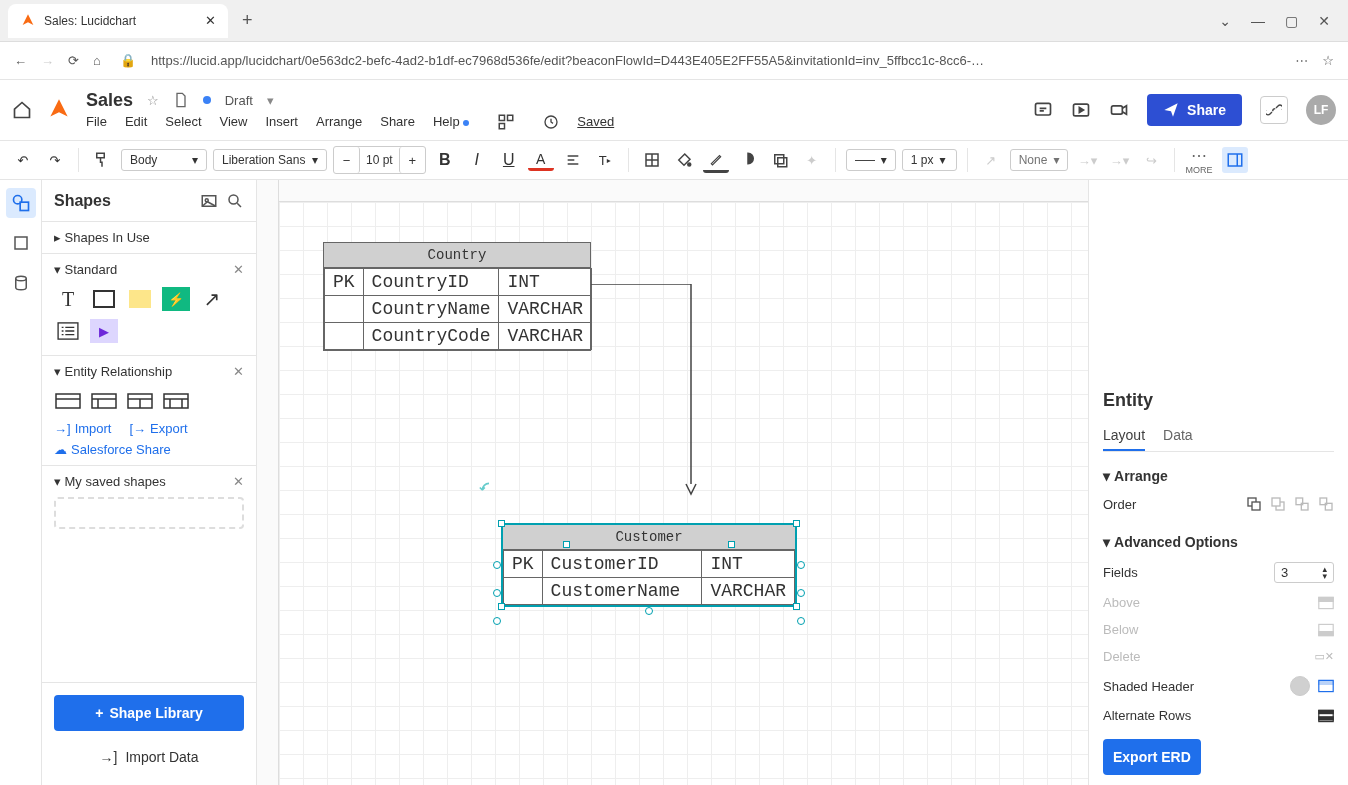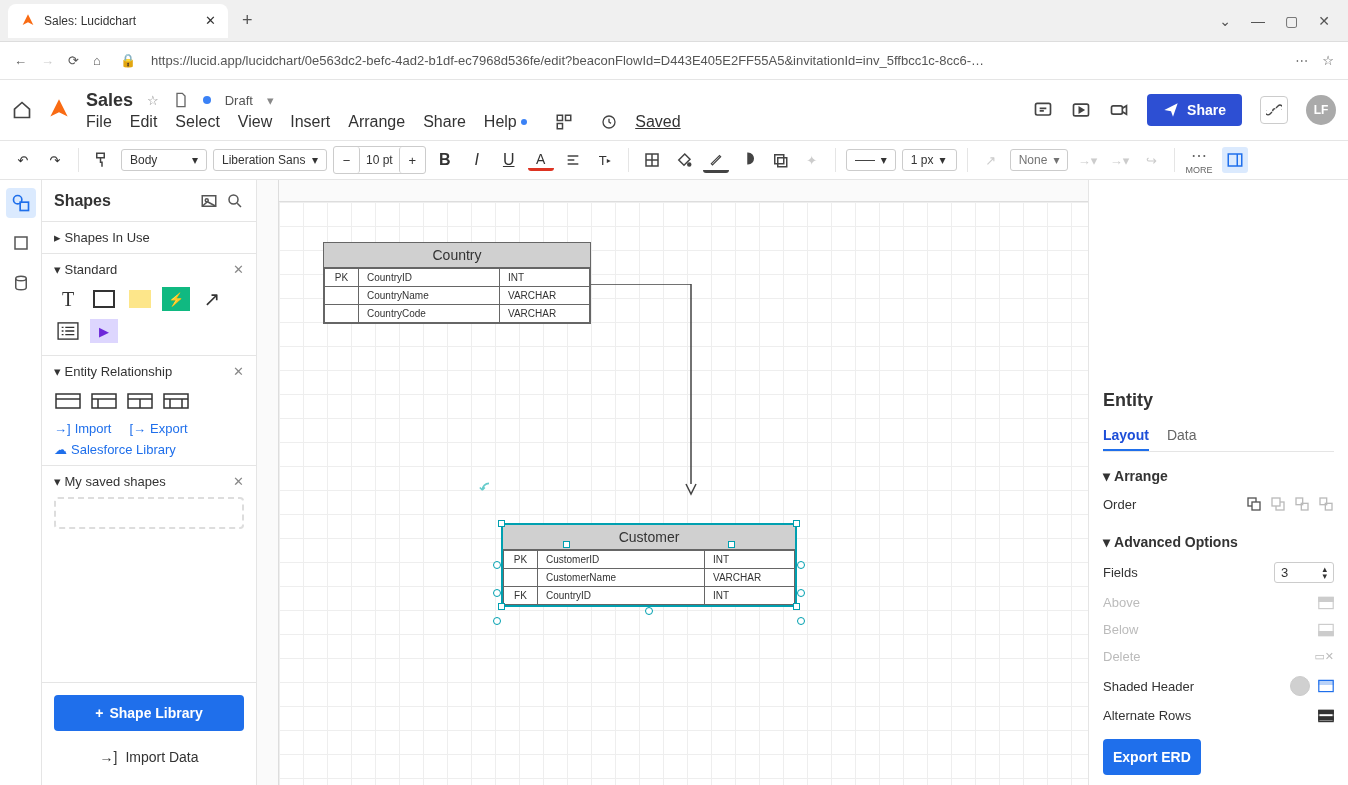--- a/index.html
+++ b/index.html
@@ -8,21 +8,21 @@
 .tab { background: #fff; height: 34px; margin-left: 8px; border-radius: 8px 8px 0 0; display: flex; align-items: center; padding: 0 12px; gap: 8px; min-width: 220px; }
 .tab-title { flex: 1; font-size: 12px; }
 .win-controls { margin-left: auto; display: flex; gap: 20px; padding: 0 18px; color: #555; }
 .win-controls span { cursor: default; font-size: 14px; }
 .urlbar { height: 38px; background: #fff; display: flex; align-items: center; padding: 0 14px; gap: 14px; border-bottom: 1px solid #e5e5e5; color: #555; }
 .urlbar .url { flex: 1; font-size: 13px; color: #555; overflow: hidden; white-space: nowrap; text-overflow: ellipsis; }
 .appbar { height: 60px; display: flex; align-items: center; padding: 0 12px; gap: 14px; }
 .appbar .doc-title { font-size: 18px; font-weight: 700; }
 .appbar .menus { display: flex; flex-direction: column; gap: 2px; }
 .appbar .menu-row1 { display: flex; align-items: center; gap: 14px; }
-.appbar .menu-row2 { display: flex; align-items: center; gap: 18px; font-size: 16px; }
+.appbar .menu-row2 { display: flex; align-items: center; gap: 18px; font-size: 13px; }
 .appbar .menu-row2 span { cursor: default; }
 .status-draft { color: #555; font-size: 13px; }
 .dot-blue { width: 8px; height: 8px; background: #3b82f6; border-radius: 50%; display: inline-block; }
 .appbar-right { margin-left: auto; display: flex; align-items: center; gap: 18px; }
 .share-btn { background: #2d4fd3; color: #fff; border: none; border-radius: 4px; padding: 8px 16px; font-size: 14px; font-weight: 600; display: flex; align-items: center; gap: 8px; }
 .avatar { width: 30px; height: 30px; background: #aaa; color: #fff; border-radius: 50%; display: flex; align-items: center; justify-content: center; font-size: 12px; font-weight: 600; }
 .toolbar { height: 40px; border-top: 1px solid #e5e5e5; border-bottom: 1px solid #e5e5e5; display: flex; align-items: center; padding: 0 10px; gap: 6px; }
 .toolbar .sep { width: 1px; height: 24px; background: #e5e5e5; margin: 0 4px; }
 .sel { border: 1px solid #ccc; border-radius: 3px; padding: 3px 8px; font-size: 12px; display: flex; align-items: center; gap: 6px; background: #fff; }
 .icon-btn { width: 26px; height: 26px; display: flex; align-items: center; justify-content: center; border-radius: 3px; cursor: default; }
@@ -42,35 +42,35 @@
 .link-row { display: flex; gap: 18px; margin-top: 8px; color: #1f6feb; font-size: 13px; }
 .link-row span { display: flex; align-items: center; gap: 4px; cursor: default; }
 .bottom-actions { margin-top: auto; padding: 12px; border-top: 1px solid #e5e5e5; display: flex; flex-direction: column; gap: 10px; }
 .btn-primary { background: #1f6feb; color: #fff; border: none; border-radius: 4px; padding: 10px 16px; font-size: 14px; font-weight: 600; display: flex; align-items: center; justify-content: center; gap: 6px; }
 .import-data { display: flex; align-items: center; justify-content: center; gap: 8px; padding: 8px; font-size: 14px; }
 .canvas-area { flex: 1; position: relative; overflow: hidden; }
 .ruler-h { position: absolute; top: 0; left: 0; right: 0; height: 22px; background: #fafafa; border-bottom: 1px solid #ddd; }
 .ruler-v { position: absolute; top: 0; left: 0; bottom: 0; width: 22px; background: #fafafa; border-right: 1px solid #ddd; }
 .grid { position: absolute; left: 22px; top: 22px; right: 0; bottom: 0; background-color: #fff;
   background-image: linear-gradient(#eee 1px, transparent 1px), linear-gradient(90deg, #eee 1px, transparent 1px);
-  background-size: 24px 24px; }
+  background-size: 24px 24px; font-family: Liberation Mono, monospace; }
 .entity-table { position: absolute; border: 1.5px solid #666; background: #fff; font-size: 14px; }
 .entity-table.selected { border: 2px solid #00a0b0; margin-top: 28px; }
 .entity-title { background: #d0d0d0; text-align: center; padding: 4px; border-bottom: 1px solid #666; }
 .entity-table table { border-collapse: collapse; width: 100%; }
-.entity-table td { border: 1px solid #666; padding: 3px 8px; font-size: 10px; }
+.entity-table td { border: 1px solid #666; padding: 3px 8px; font-size: 18px; }
 .entity-table td.key { width: 34px; text-align: center; }
 .entity-table td.type { width: 90px; }
 .conn-handle { position: absolute; width: 8px; height: 8px; background: #fff; border: 1px solid #00a0b0; }
 .sq-handle { position: absolute; width: 7px; height: 7px; background: #fff; border: 1.5px solid #00a0b0; }
 .right-panel { width: 260px; border-left: 1px solid #e5e5e5; padding: 10px 14px; display: flex; flex-direction: column; gap: 10px; justify-content: flex-end; }
 .right-panel h2 { font-size: 18px; font-weight: 700; }
 .tabs { display: flex; gap: 18px; border-bottom: 1px solid #e5e5e5; font-size: 14px; }
 .tabs .tab-item { padding: 6px 0; color: #666; cursor: default; }
-.tabs .tab-item.active { color: #1d4ed8; border-bottom: 2px solid #1f6feb; font-weight: 700; }
+.tabs .tab-item.active { color: #404040; border-bottom: 2px solid #1f6feb; font-weight: 400; }
 .prop-section { font-size: 14px; }
 .prop-header { font-weight: 700; margin: 6px 0; display: flex; align-items: center; gap: 4px; }
 .prop-row { display: flex; align-items: center; justify-content: space-between; padding: 6px 0; font-size: 13px; color: #333; }
 .prop-row.disabled { color: #bbb; }
 .num-input { border: 1px solid #ccc; border-radius: 3px; padding: 2px 6px; width: 60px; display: flex; align-items: center; justify-content: space-between; }
 .color-swatch { width: 20px; height: 20px; border-radius: 50%; border: 1px solid #ccc; background: #d0d0d0; }
 .export-btn { background: #1f6feb; color: #fff; border: none; border-radius: 4px; padding: 10px; font-size: 14px; font-weight: 600; margin-top: 10px; }
 svg { display: block; }
 .line-arrow { position: absolute; }
 .saved-placeholder { border: 2px dashed #ddd; height: 32px; margin: 8px 0 0; border-radius: 4px; }
@@ -369,21 +369,21 @@
                 <rect x="1" y="1" width="24" height="14"></rect>
                 <path d="M1 6h24M7 6v9M19 6v9"></path>
               </svg>
             </div>
         </div>
         <div class="link-row">
           <span>→] <span>Import</span></span>
           <span>[→ <span>Export</span></span>
         </div>
         <div class="link-row" style="margin-top:6px">
-          <span>☁ <span>Salesforce Library</span></span>
+          <span>☁ <span>Salesforce Share</span></span>
         </div>
       </div>
       <div class="section" style="border-bottom:none">
         <div class="section-header">▾ <span style="margin-left:4px">My saved shapes</span><span class="close-x">✕</span></div>
         <div class="saved-placeholder"></div>
       </div>
     </div>
     <div class="bottom-actions">
       <button class="btn-primary">+ <span>Shape Library</span></button>
       <div class="import-data">→] <span>Import Data</span></div>
@@ -430,25 +430,20 @@
               <tr>
                 <td class="key">PK</td>
                 <td>CustomerID</td>
                 <td class="type">INT</td>
               </tr>
           <tr>
                 <td class="key"></td>
                 <td>CustomerName</td>
                 <td class="type">VARCHAR</td>
               </tr>
-          <tr>
-                <td class="key">FK</td>
-                <td>CountryID</td>
-                <td class="type">INT</td>
-              </tr>
         </tbody>
           </table>
         <div class="sq-handle" style="left:-5px;top:-5px"></div>
         <div class="sq-handle" style="right:-5px;top:-5px"></div>
         <div class="sq-handle" style="left:-5px;bottom:-5px"></div>
         <div class="sq-handle" style="right:-5px;bottom:-5px"></div>
         <div class="conn-handle" style="left:-10px;top:36px;border-radius:50%"></div>
         <div class="conn-handle" style="left:-10px;top:64px;border-radius:50%"></div>
         <div class="conn-handle" style="left:-10px;top:92px;border-radius:50%"></div>
         <div class="conn-handle" style="right:-10px;top:36px;border-radius:50%"></div>

